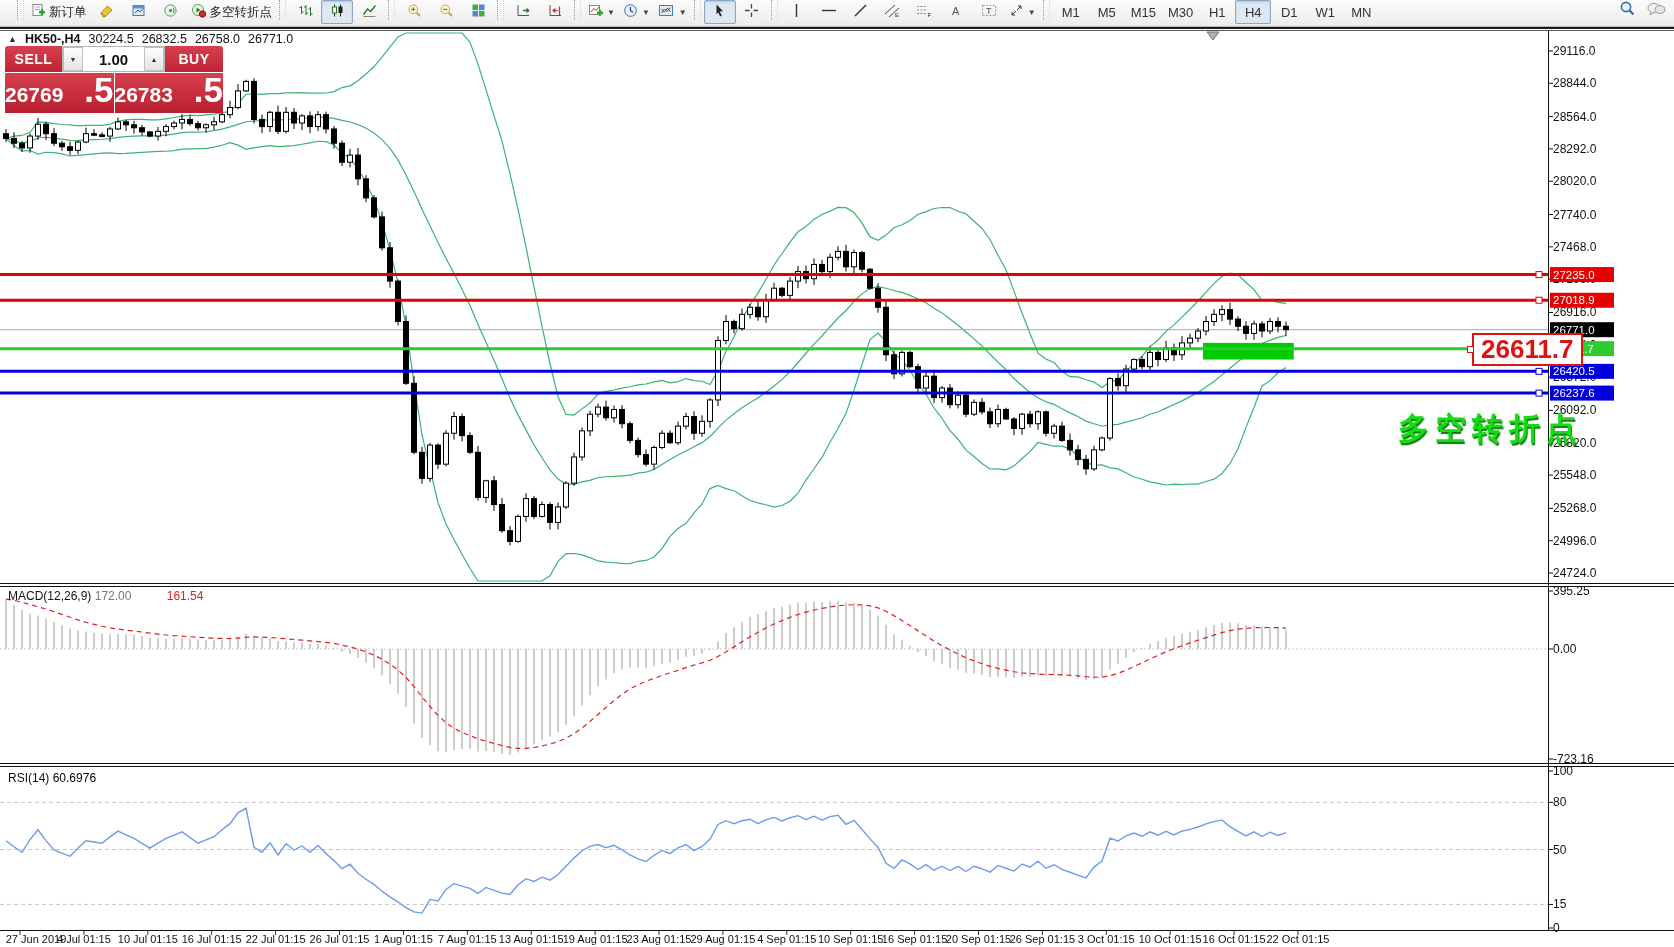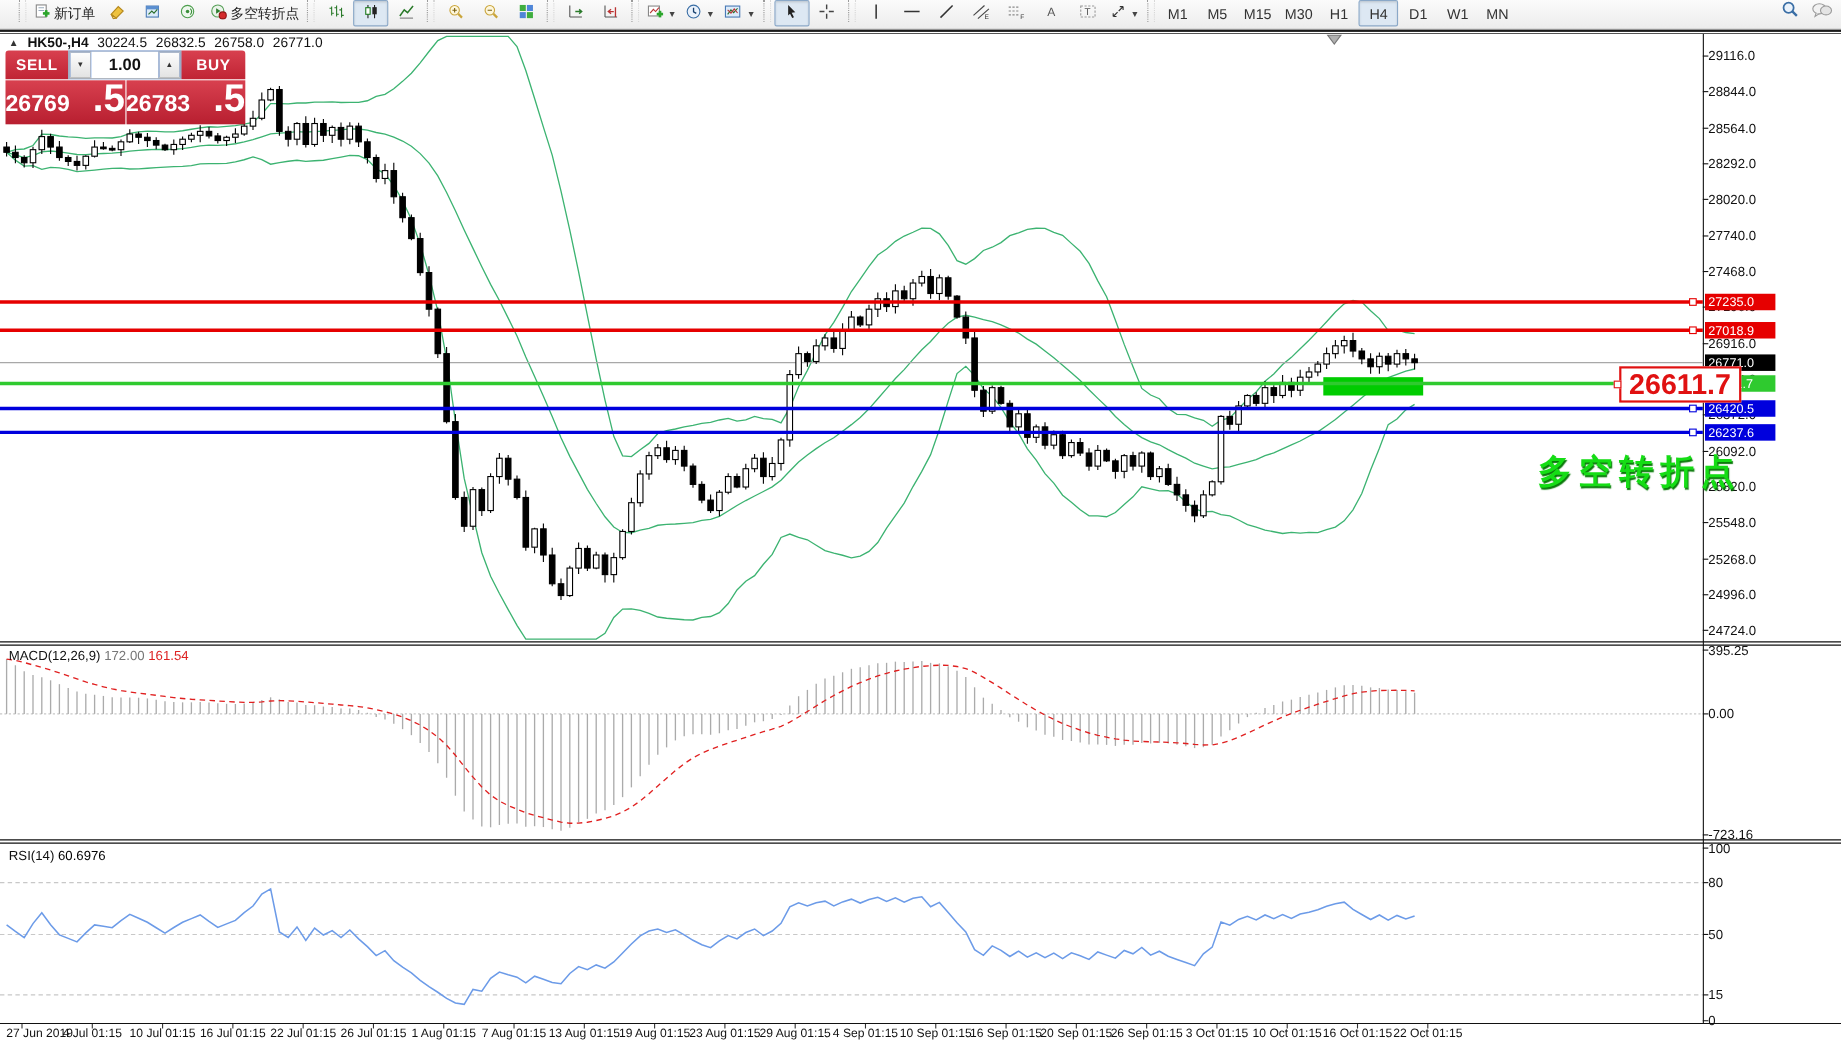--- a/index.html
+++ b/index.html
@@ -34,21 +34,21 @@
     border:1px solid #c0c0c0;font-size:7px;color:#333;}
   .vol-input{flex:1;border:none;text-align:center;font-size:15px;font-weight:bold;color:#111;width:50px;outline:none;}
   .tp-row2{display:flex;height:40px;margin-top:1px;gap:1px;}
   .tp-price{flex:1;background:linear-gradient(#d8404f,#b81f30);color:#fff;display:flex;align-items:baseline;
     justify-content:space-between;padding-top:2px;}
   .tp-price .main{font-size:21px;}
   .tp-price .big{font-size:35px;line-height:30px;}
   
   .ind-label{position:absolute;z-index:6;font-size:12px;color:#111;}
   .ind-label .v1{color:#777;}
-  .ind-label .v2{color:#d22;}
+  .ind-label .v2{color:#d22;margin-left:32px;}
   .ind-label .vb{color:#000000;}
   
   .callout{position:absolute;z-index:12;border:2px solid #e01111;color:#e01111;background:#fff;
     font-size:26px;font-weight:bold;padding:0 7px;line-height:29px;}
   .callout .handle{position:absolute;left:-7px;top:50%;margin-top:-3px;width:5px;height:5px;background:#fff;border:1px solid #e01111;}
   .cn-note{position:absolute;z-index:12;color:#15dd15;font-size:31px;font-weight:bold;letter-spacing:6px;
     text-shadow:1px 2px 1px #0b7a0b;white-space:nowrap;}
   svg text{font-family:"Liberation Sans","DejaVu Sans",sans-serif;}
 </style>
 </head>

